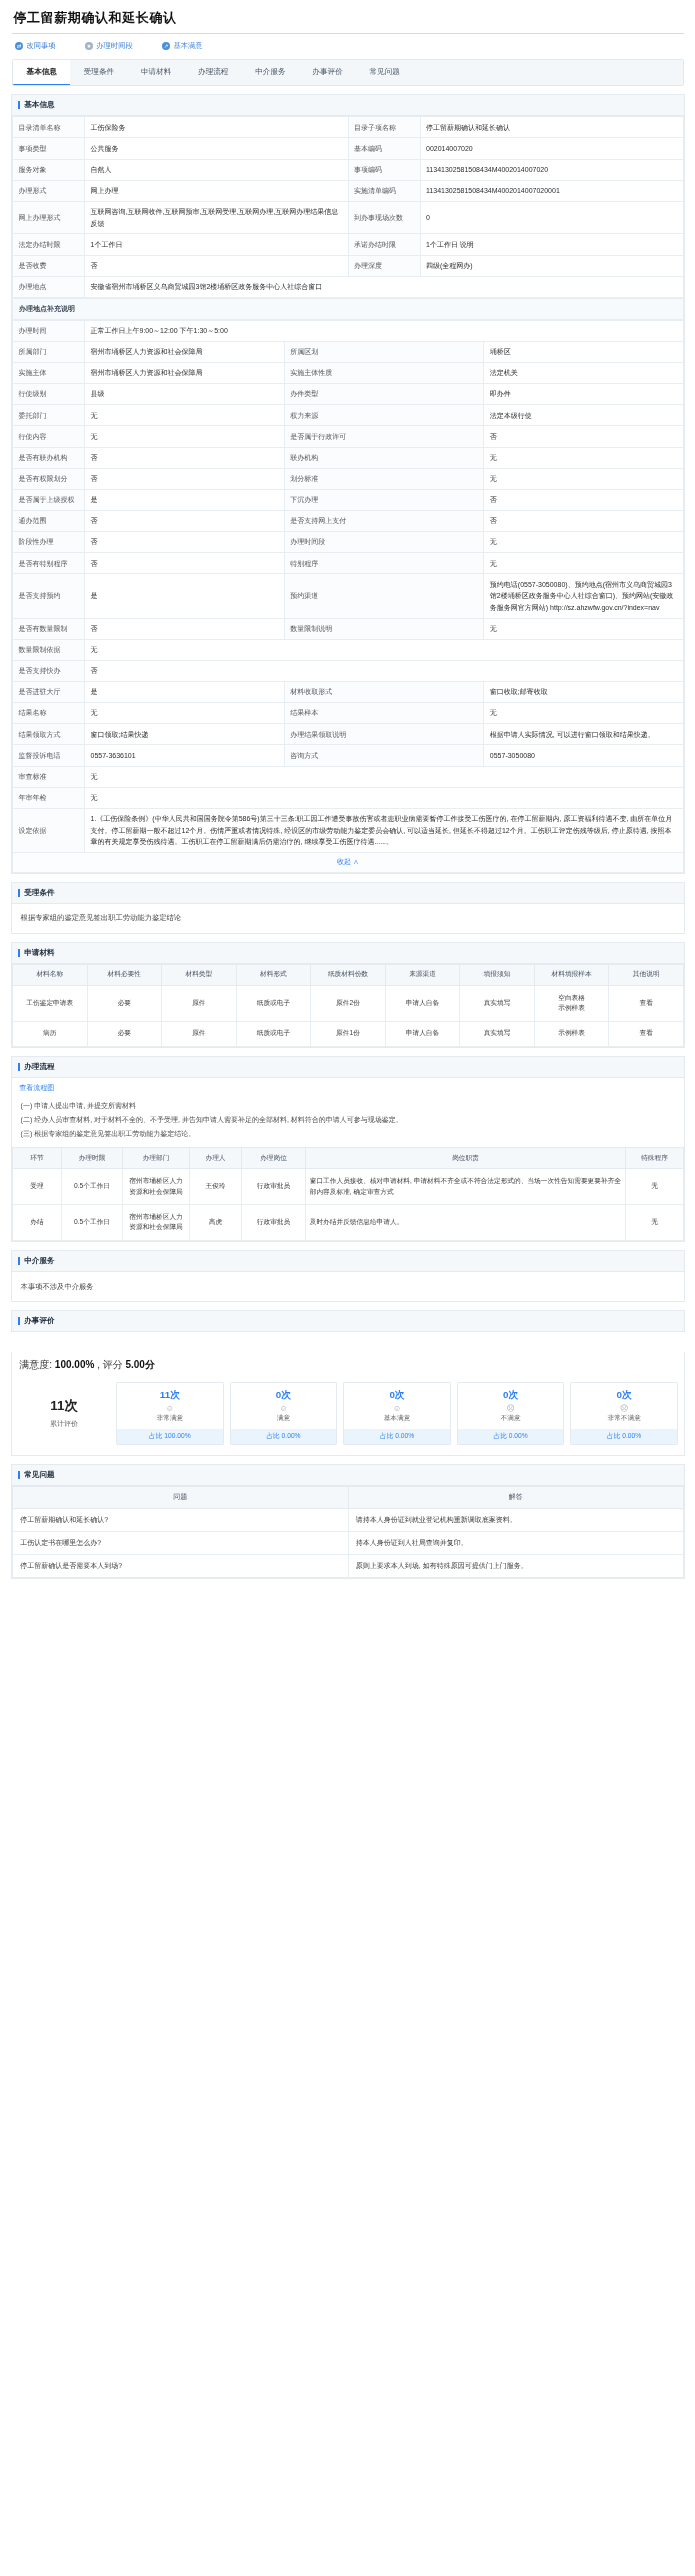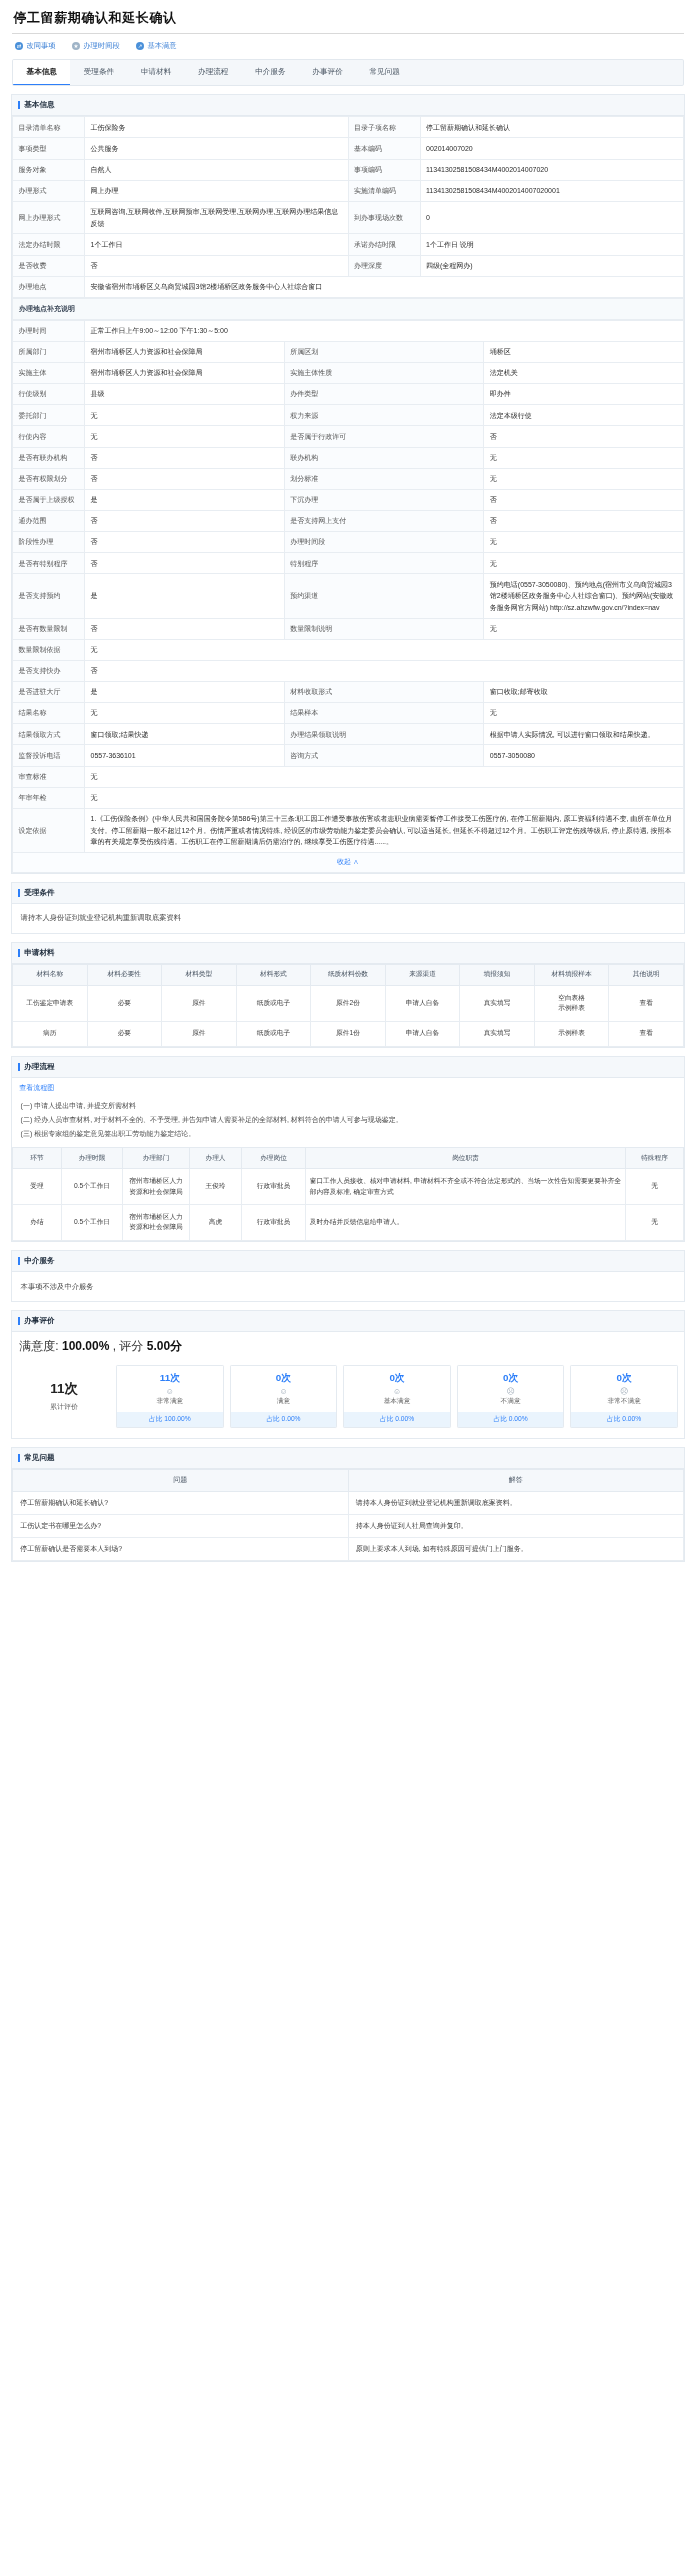--- a/index.html
+++ b/index.html
@@ -19,21 +19,21 @@
     font-size: 13px;
     font-weight: bold;
     color: #111;
     padding: 8.6px 2.4px 6.1px 2.4px;
     letter-spacing: 0.6px;
   }
   .title-rule { border-bottom: 0.6px solid #d9d9d9; margin: 0 1.2px; }
 
   .top-links {
     display: flex;
-    gap: 16px;
+    gap: 29px;
     align-items: flex-start;
     padding: 7.3px 3.7px 7.3px 3.7px;
     font-size: 7.3px;
   }
   .top-link { display: flex; align-items: center; gap: 3.1px; color: #3a7fd5; cursor: pointer; }
   .top-link .ico {
     width: 8.6px; height: 8.6px; border-radius: 50%;
     background: #4a90d9; color: #fff; font-size: 5.5px;
     display: inline-flex; align-items: center; justify-content: center;
   }
@@ -130,21 +130,21 @@
     text-align: center;
     color: #3a3a3a;
     line-height: 1.6;
   }
 
   
   .proc-note { padding: 6.1px 8.6px; line-height: 2; color: #4a4a4a; font-size: 7px; }
   .proc-toplink { padding: 4.9px 7.3px 0 7.3px; font-size: 7px; }
 
   
-  .eval-line { padding: 6.1px 7.3px; font-size: 12px; color: #333; }
+  .eval-line { padding: 6.1px 7.3px; font-size: 10px; color: #333; margin-top: 20px; }
   .eval-line b { color: #111; }
   .eval-wrap { display: flex; align-items: stretch; padding: 3.7px 6.1px 9.8px 6.1px; gap: 6.1px; }
   .eval-total {
     width: 92px; text-align: center; padding: 8.6px 0;
     display: flex; flex-direction: column; justify-content: center; gap: 3.7px;
   }
   .eval-total .num { font-size: 13.4px; font-weight: bold; color: #222; }
   .eval-total .cap { font-size: 7px; color: #666; }
   .eval-cards { display: flex; flex: 1; gap: 6.1px; }
   .eval-card {
@@ -392,21 +392,21 @@
         </table>
       <div class="collapse-row">收起 ∧</div>
     </div>
   </div>
 
   <div class="section">
     <div class="section-head">
       <span class="bar"></span>
       <span>受理条件</span>
     </div>
-    <div class="section-body pad">请持本人身份证到就业登记机构重新调取底案资料</div>
+    <div class="section-body pad">根据专家组的鉴定意见签出职工劳动能力鉴定结论</div>
   </div>
 
   <div class="section">
     <div class="section-head">
       <span class="bar"></span>
       <span>申请材料</span>
     </div>
     <div class="section-body">
       <table class="grid">
         <thead>

